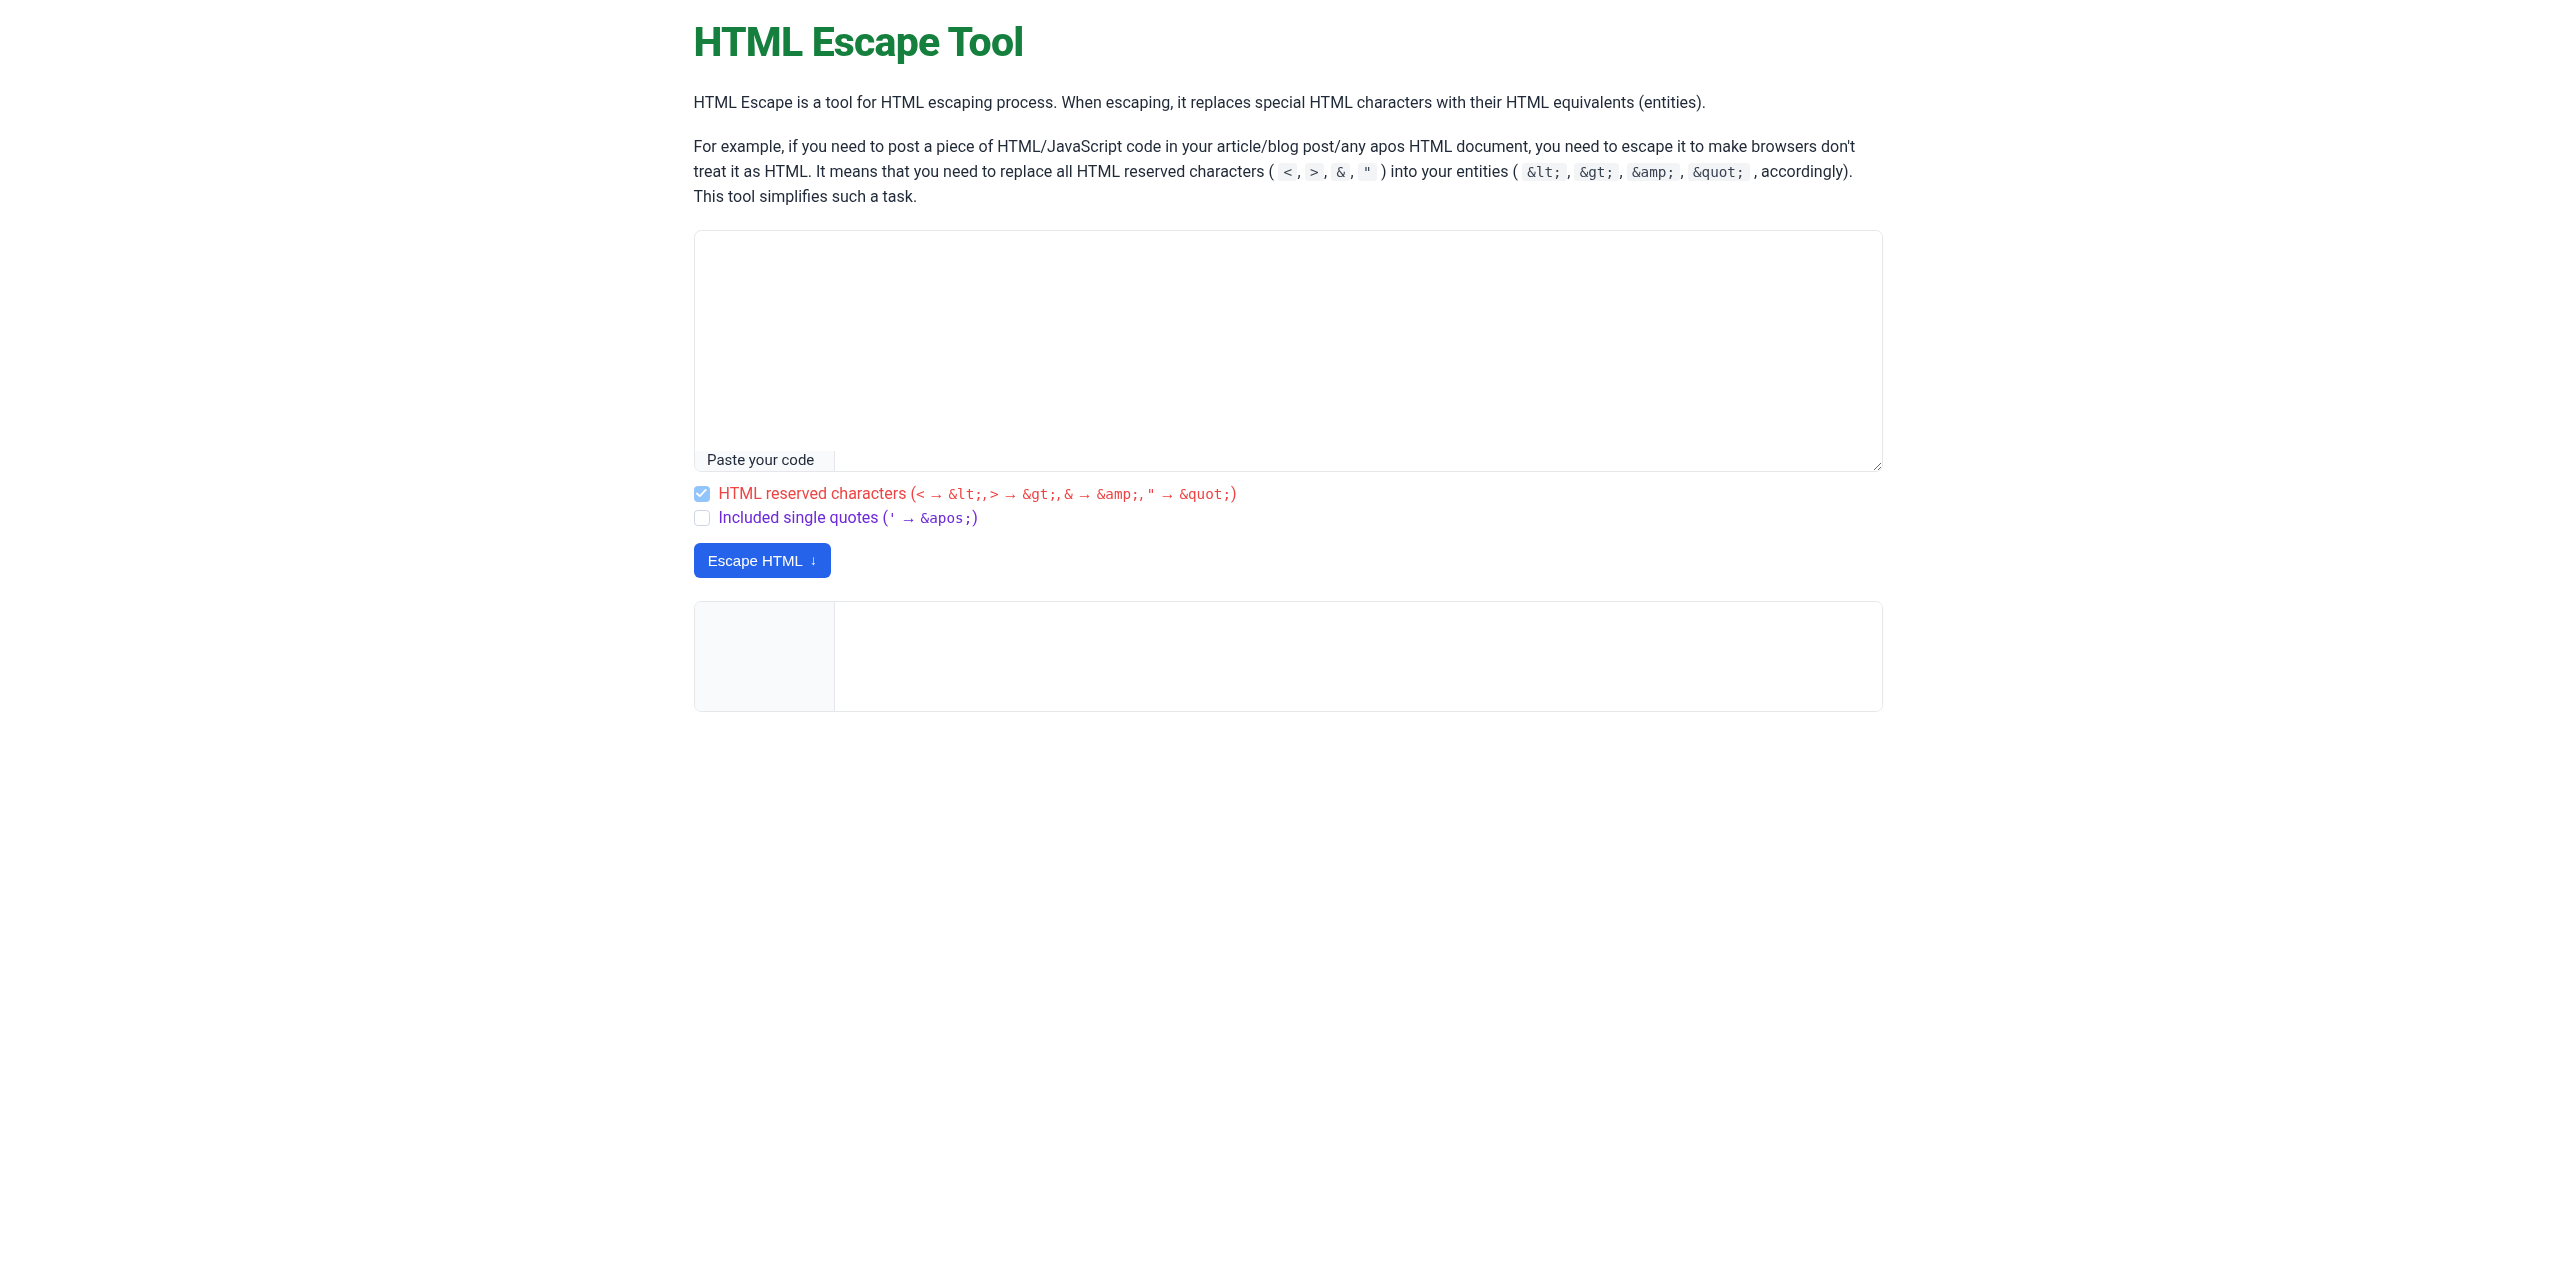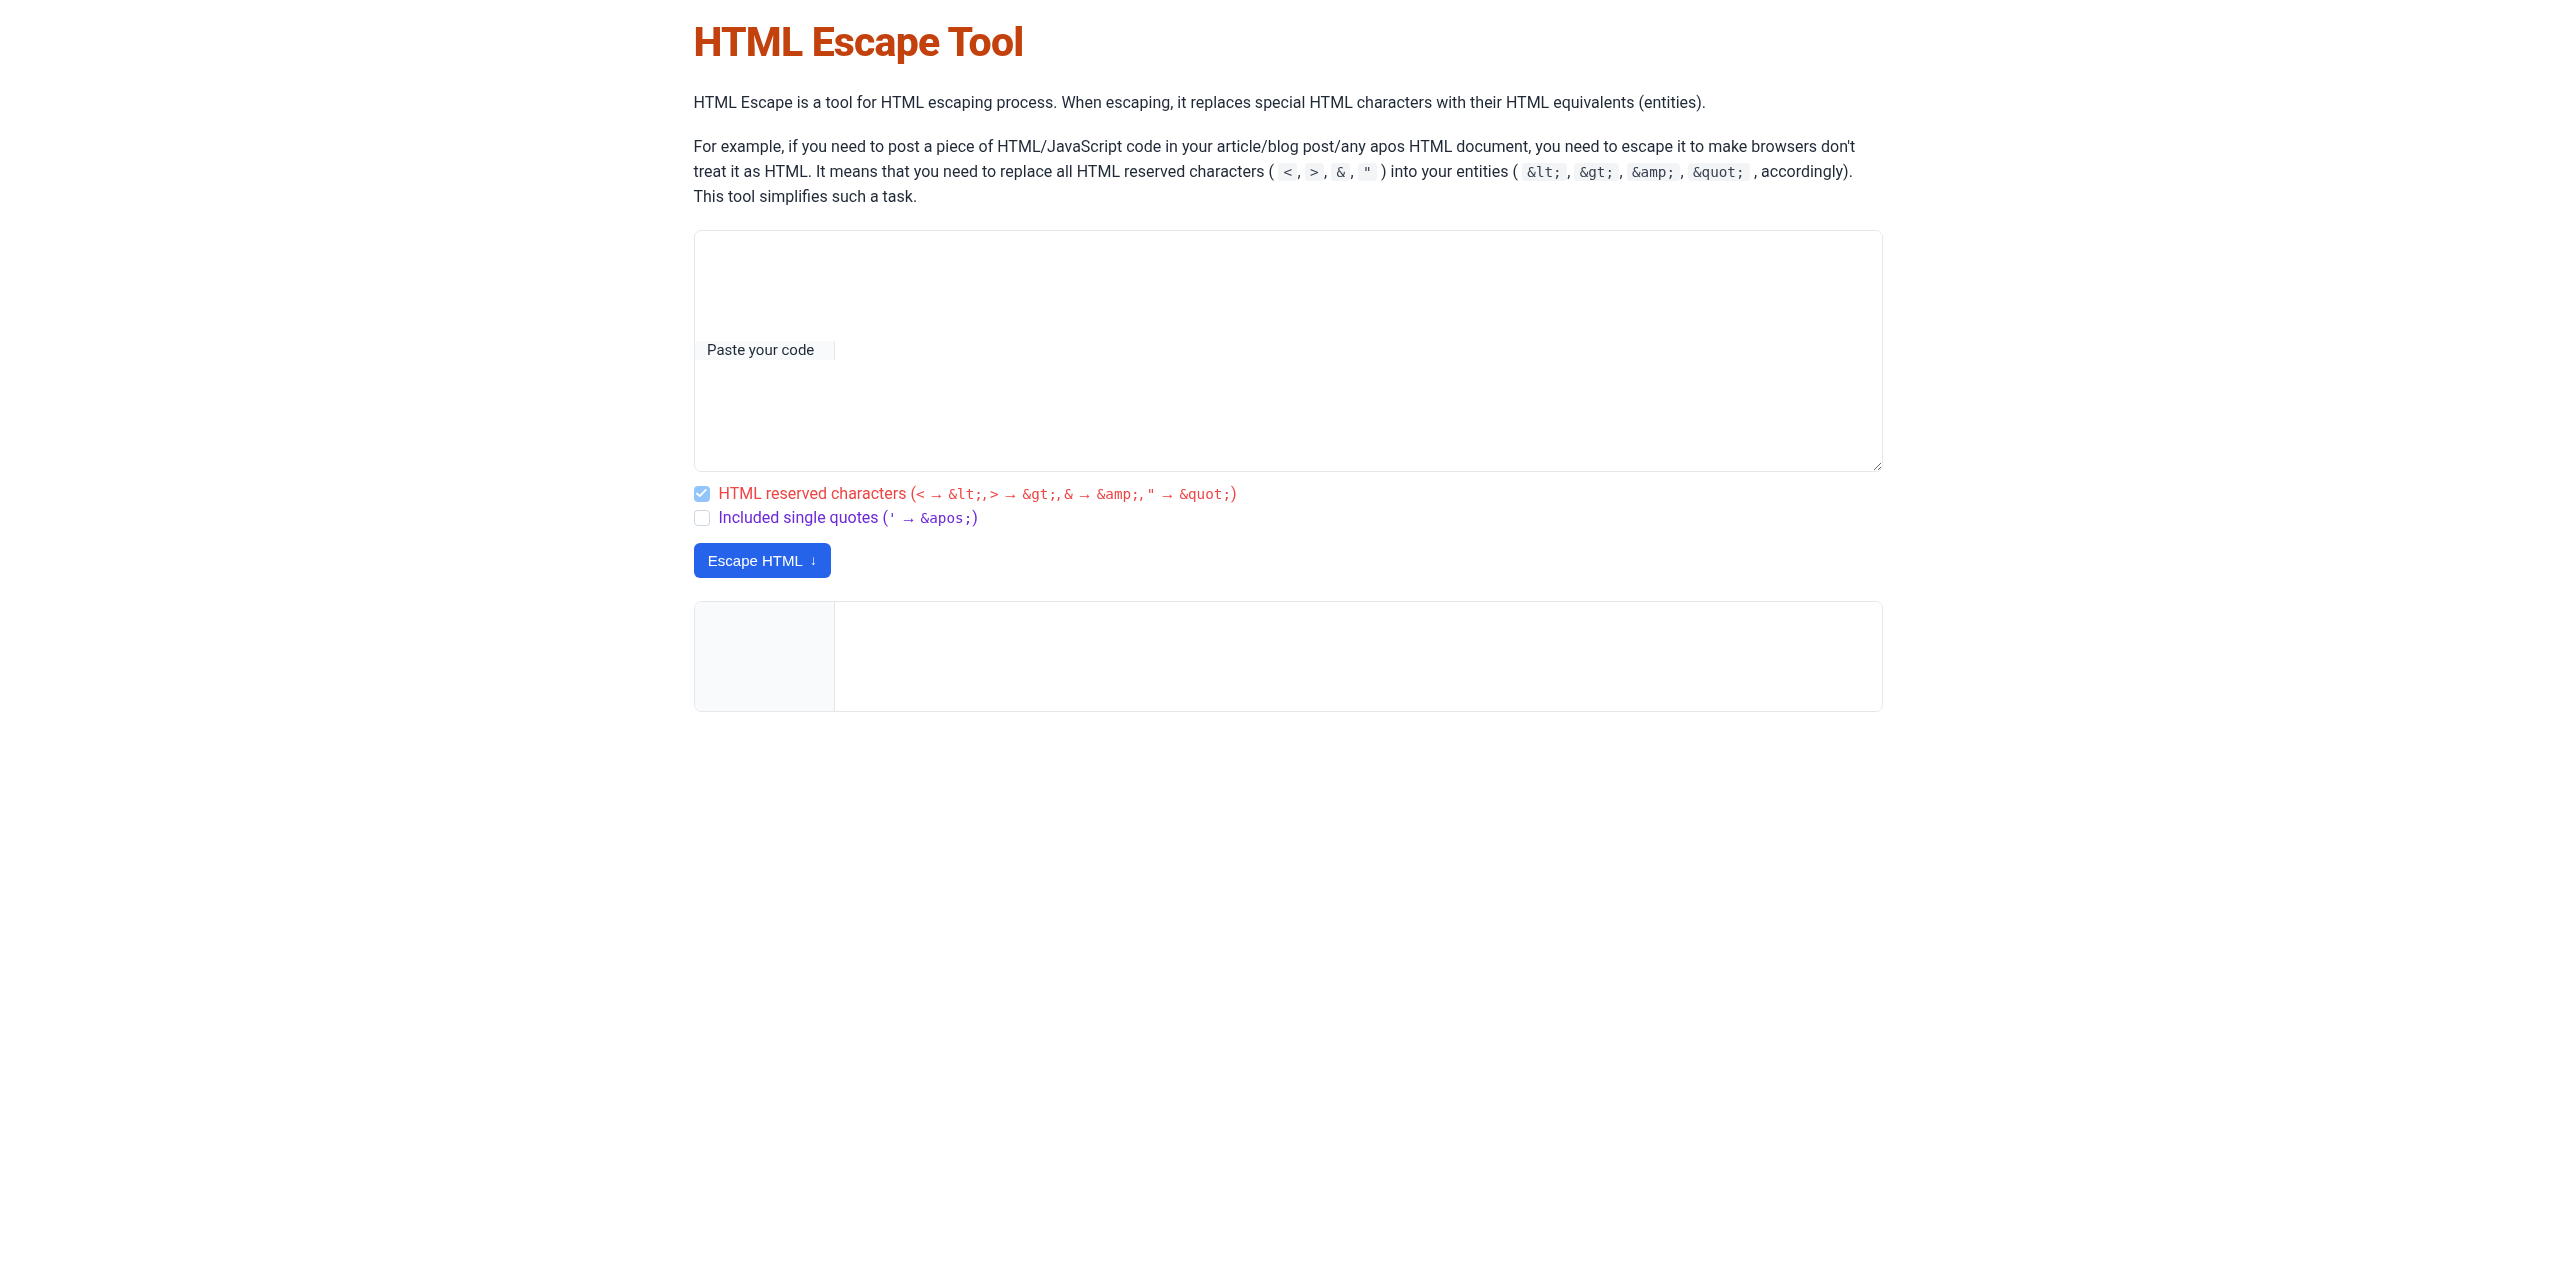--- a/index.html
+++ b/index.html
@@ -14,40 +14,40 @@
   .container {
     max-width: 1261px;
     margin: 0 auto;
     padding: 18px 36px 36px 36px;
   }
   h1 {
     font-size: 41px;
     font-weight: 800;
     letter-spacing: -0.02em;
     margin: 0 0 25px 0;
-    color: #c2410c;
+    color: #15803d;
   }
   p.desc {
     font-size: 16px;
     line-height: 1.55;
     margin: 0 0 19.7px 0;
     color: #1f2937;
   }
   code.inline {
     font-family: ui-monospace, SFMono-Regular, Menlo, Consolas, monospace;
     background: #f3f4f6;
     padding: 0.9px 5.4px;
     border-radius: 3.6px;
     font-size: 14.3px;
     color: #374151;
   }
 
   .field-row {
     display: flex;
-    align-items: center;
+    align-items: flex-end;
     border: 0.9px solid #e5e7eb;
     border-radius: 7.2px;
     background: #ffffff;
     overflow: hidden;
   }
   .field-label {
     width: 140px;
     min-width: 140px;
     background: #f9fafb;
     border-right: 0.9px solid #e5e7eb;

